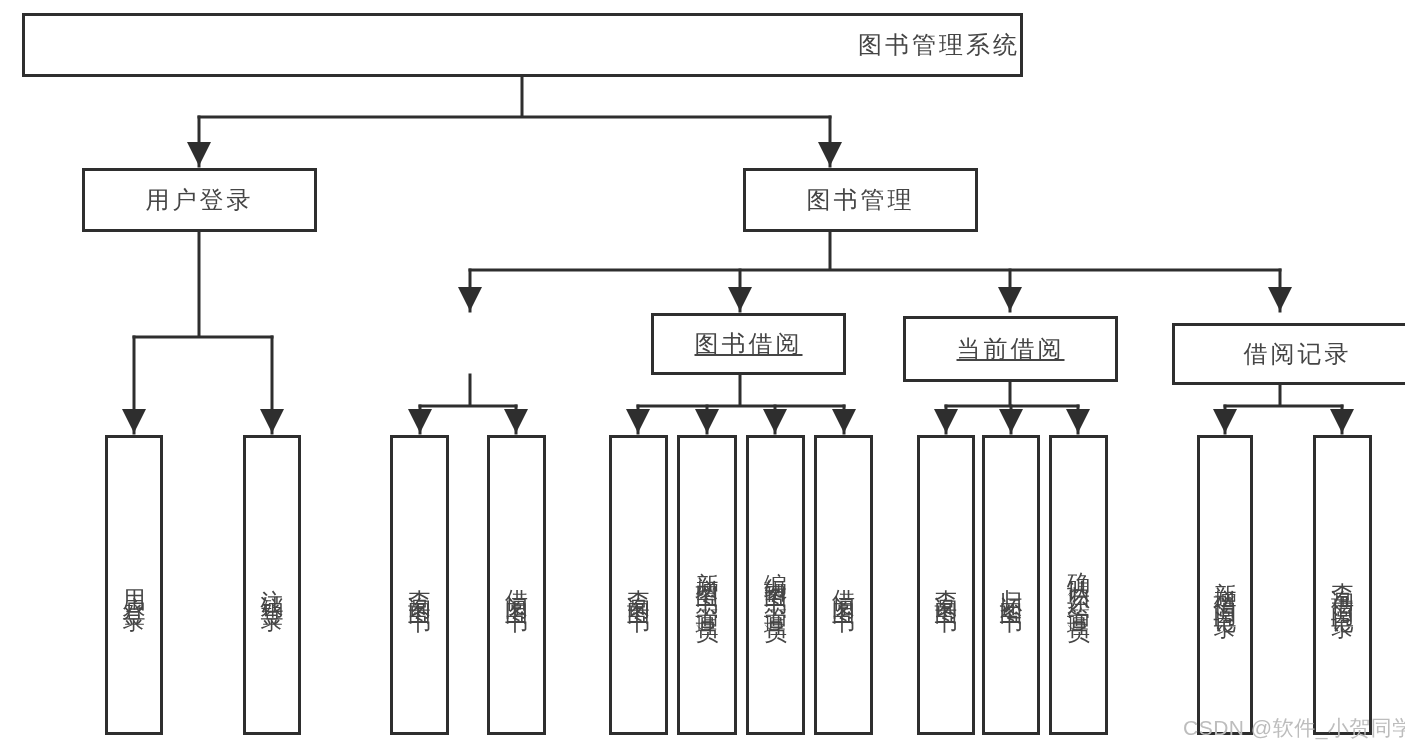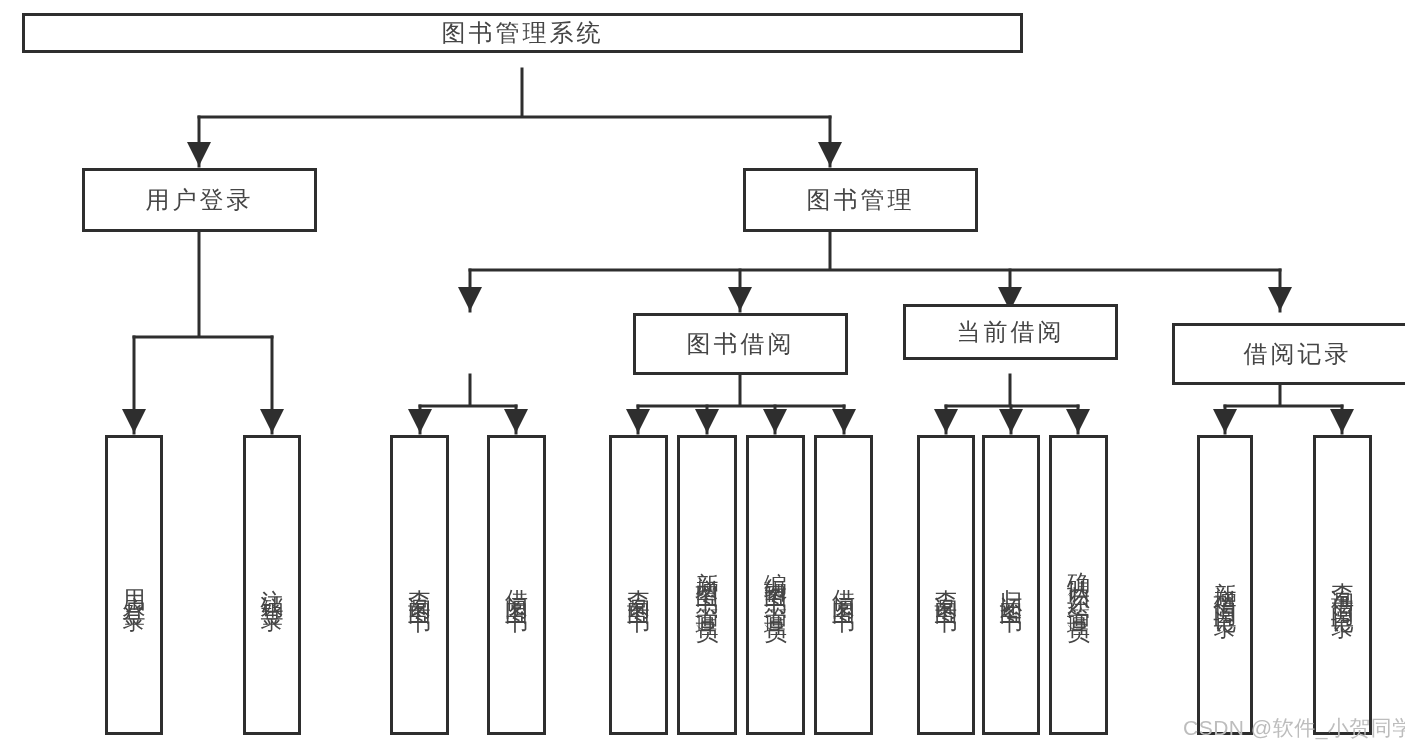--- a/index.html
+++ b/index.html
@@ -110,35 +110,35 @@
       <line x1="1078" y1="406" x2="1078" y2="433" marker-end="url(#arrow)"></line>
     </g>
 
     <g stroke="#2e2e2e" stroke-width="3" fill="none" stroke-linecap="square">
       <path d="M1280,375 V406 M1225,406 H1342"></path>
       <line x1="1225" y1="406" x2="1225" y2="433" marker-end="url(#arrow)"></line>
       <line x1="1342" y1="406" x2="1342" y2="433" marker-end="url(#arrow)"></line>
     </g>
   </svg>
 
-  <div class="node hbox" style="left:22px; top:13px; width:1001px; height:40px;">
+  <div class="node hbox" style="left:22px; top:13px; width:1001px; height:64px;justify-content:flex-end;">
     <span class="lbl">图书管理系统</span>
   </div>
 
   <div class="node hbox" style="left:82px; top:168px; width:235px; height:64px;">
     <span class="lbl">用户登录</span>
   </div>
   <div class="node hbox" style="left:712px; top:168px; width:235px; height:64px;margin-left:31px;">
     <span class="lbl">图书管理</span>
   </div>
 
-  <div class="node hbox" style="left:633px; top:313px; width:215px; height:62px;">
+  <div class="node hbox" style="left:651px; top:313px; width:195px; height:62px;text-decoration:underline;">
     <span class="lbl">图书借阅</span>
   </div>
-  <div class="node hbox" style="left:903px; top:304px; width:215px; height:56px;">
+  <div class="node hbox" style="left:903px; top:316px; width:215px; height:66px;text-decoration:underline;">
     <span class="lbl">当前借阅</span>
   </div>
   <div class="node hbox" style="left:1172px; top:323px; width:251px; height:62px;">
     <span class="lbl">借阅记录</span>
   </div>
 
   <div class="node vbox" style="left:105px; top:435px; width:58px; height:300px;">
     <span class="lbl">用户登录</span>
   </div>
   <div class="node vbox" style="left:243px; top:435px; width:58px; height:300px;">

